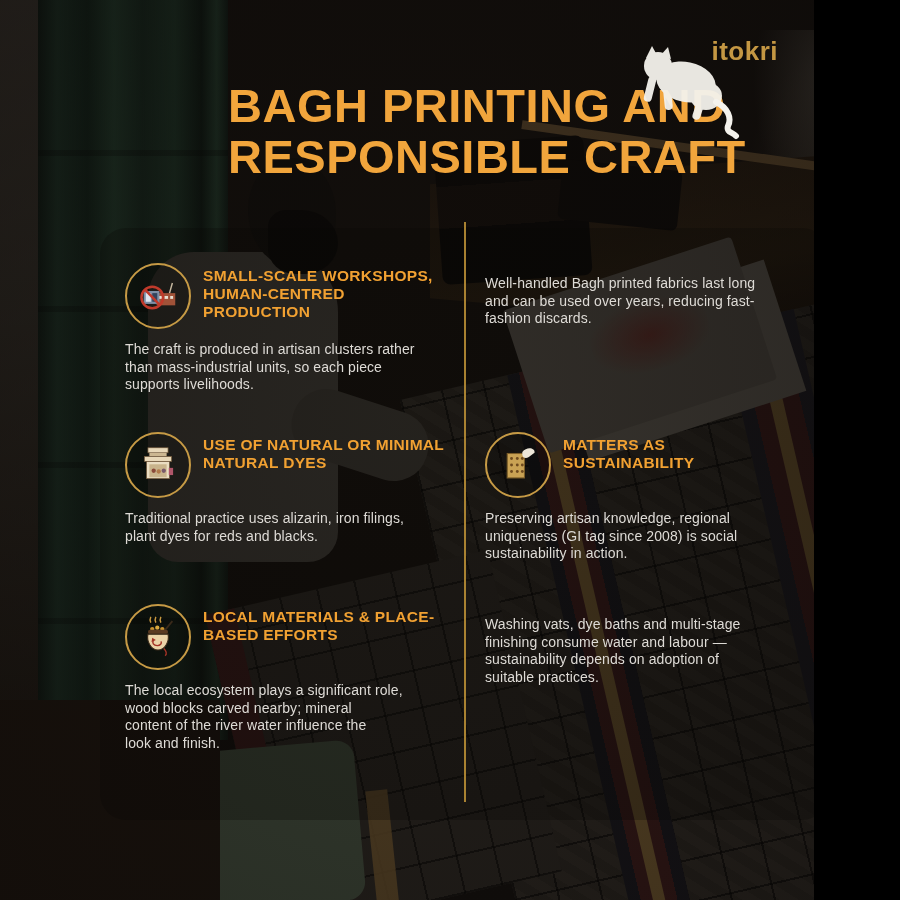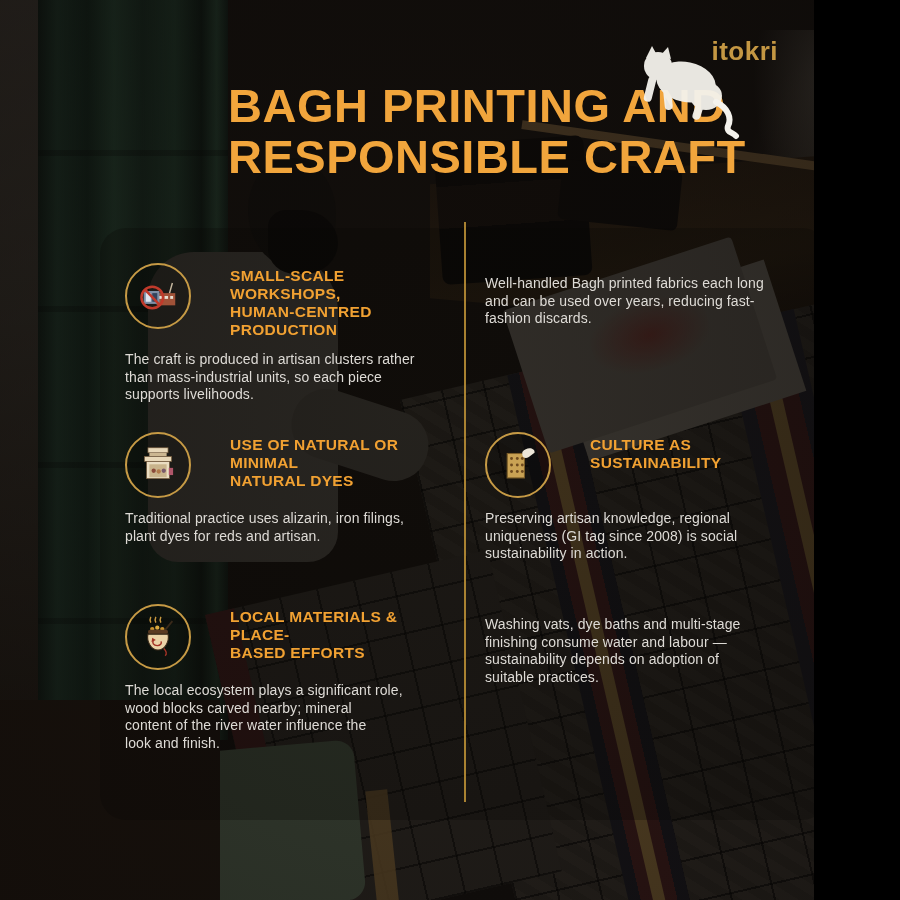--- a/index.html
+++ b/index.html
@@ -83,21 +83,21 @@
   .title{position:absolute;left:228px;top:80px;color:#f1a53c;
     font-size:47px;font-weight:700;line-height:51px;letter-spacing:.5px;
     white-space:pre-line;}
   .cat{position:absolute;left:624px;top:44px;width:118px;height:96px;}
   .divider{position:absolute;left:464px;top:222px;width:2px;height:580px;
     background:#b98e35;opacity:.9;}
   .grid{position:absolute;left:125px;top:263px;width:712px;
     display:grid;grid-template-columns:330px 330px;column-gap:30px;
     grid-template-rows:169px 172px auto;}
   .card{position:relative;}
-  .card-top{display:flex;align-items:flex-start;gap:27px;}
+  .card-top{display:flex;align-items:flex-start;}
   .icon-circle{flex:0 0 auto;width:62px;height:62px;border-radius:50%;
     border:2px solid #c69a45;display:flex;align-items:center;justify-content:center;
     background:rgba(0,0,0,.18);}
   .card h3{margin:4px 0 0 12px;color:#f1a132;font-size:15.5px;font-weight:700;
     line-height:18px;letter-spacing:.3px;white-space:pre-line;}
   .card p{margin:12px 0 0 0;color:#dedbd6;font-size:14px;line-height:17.5px;
     letter-spacing:.1px;white-space:pre-line;width:345px;}
 </style>
 </head>
 <body>
@@ -178,21 +178,21 @@
           <h3>SMALL-SCALE WORKSHOPS,
 HUMAN-CENTRED
 PRODUCTION</h3>
         </div>
         <p>The craft is produced in artisan clusters rather
 than mass-industrial units, so each piece
 supports livelihoods.</p>
       </section>
 
       <section class="card">
-        <p>Well-handled Bagh printed fabrics each long
+        <p>Well-handled Bagh printed fabrics last long
 and can be used over years, reducing fast-
 fashion discards.</p>
       </section>
 
       <section class="card">
         <div class="card-top">
           <div class="icon-circle">
             <svg width="46" height="46" viewBox="0 0 64 64">
               <rect x="18" y="8" width="28" height="7" fill="#e7d7b8" stroke="#6b5336" stroke-width="1"></rect>
               <rect x="20" y="15" width="24" height="5" fill="#cbb691"></rect>
@@ -202,21 +202,21 @@
               <circle cx="26" cy="40" r="3" fill="#8a4a3a"></circle>
               <circle cx="33" cy="41" r="3" fill="#b07a4a"></circle>
               <circle cx="40" cy="40" r="3" fill="#7a5a6a"></circle>
               <rect x="47" y="36" width="6" height="10" fill="#b0566a"></rect>
             </svg>
           </div>
           <h3>USE OF NATURAL OR MINIMAL
 NATURAL DYES</h3>
         </div>
         <p>Traditional practice uses alizarin, iron filings,
-plant dyes for reds and artisan.</p>
+plant dyes for reds and blacks.</p>
       </section>
 
       <section class="card">
         <div class="card-top">
           <div class="icon-circle">
             <svg width="46" height="46" viewBox="0 0 64 64">
               <rect x="17" y="16" width="24" height="34" fill="#c9a254" stroke="#7a5c28" stroke-width="1.5"></rect>
               <g fill="#6e4a1e">
                 <circle cx="23" cy="23" r="2"></circle>
                   <circle cx="31" cy="23" r="2"></circle>
@@ -224,21 +224,21 @@
                 <circle cx="23" cy="32" r="2"></circle>
                   <circle cx="31" cy="32" r="2"></circle>
                   <circle cx="38" cy="32" r="2"></circle>
                 <circle cx="23" cy="41" r="2"></circle>
                   <circle cx="31" cy="41" r="2"></circle>
                   <circle cx="38" cy="41" r="2"></circle>
               </g>
               <path d="M38 14 C44 6 56 8 55 15 L47 21 C42 24 38 21 38 17 Z" fill="#ede6d8"></path>
             </svg>
           </div>
-          <h3>CULTURE AS
+          <h3>MATTERS AS
 SUSTAINABILITY</h3>
         </div>
         <p>Preserving artisan knowledge, regional
 uniqueness (GI tag since 2008) is social
 sustainability in action.</p>
       </section>
 
       <section class="card">
         <div class="card-top">
           <div class="icon-circle">

